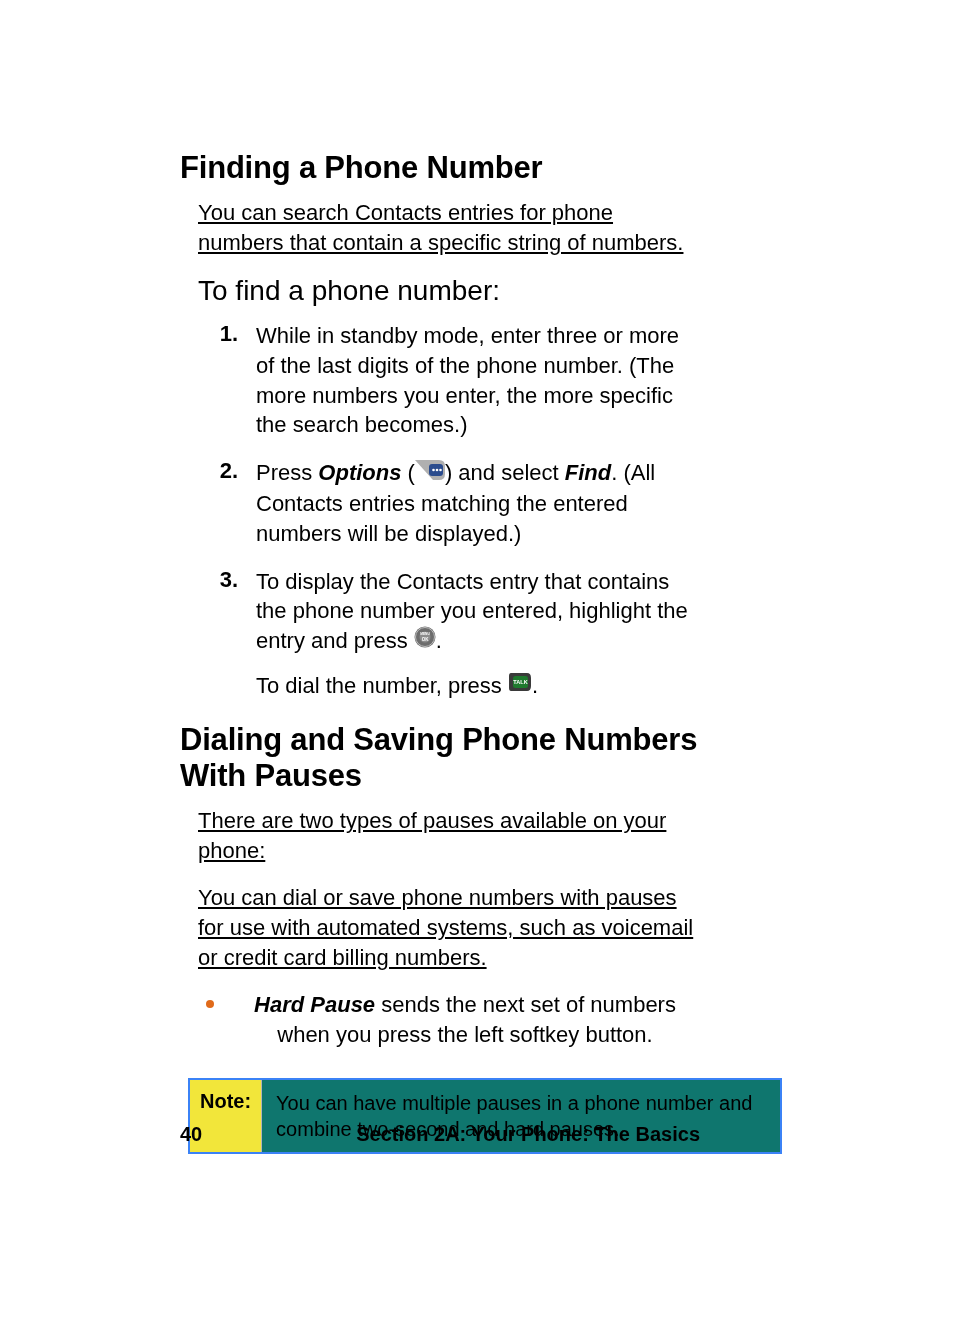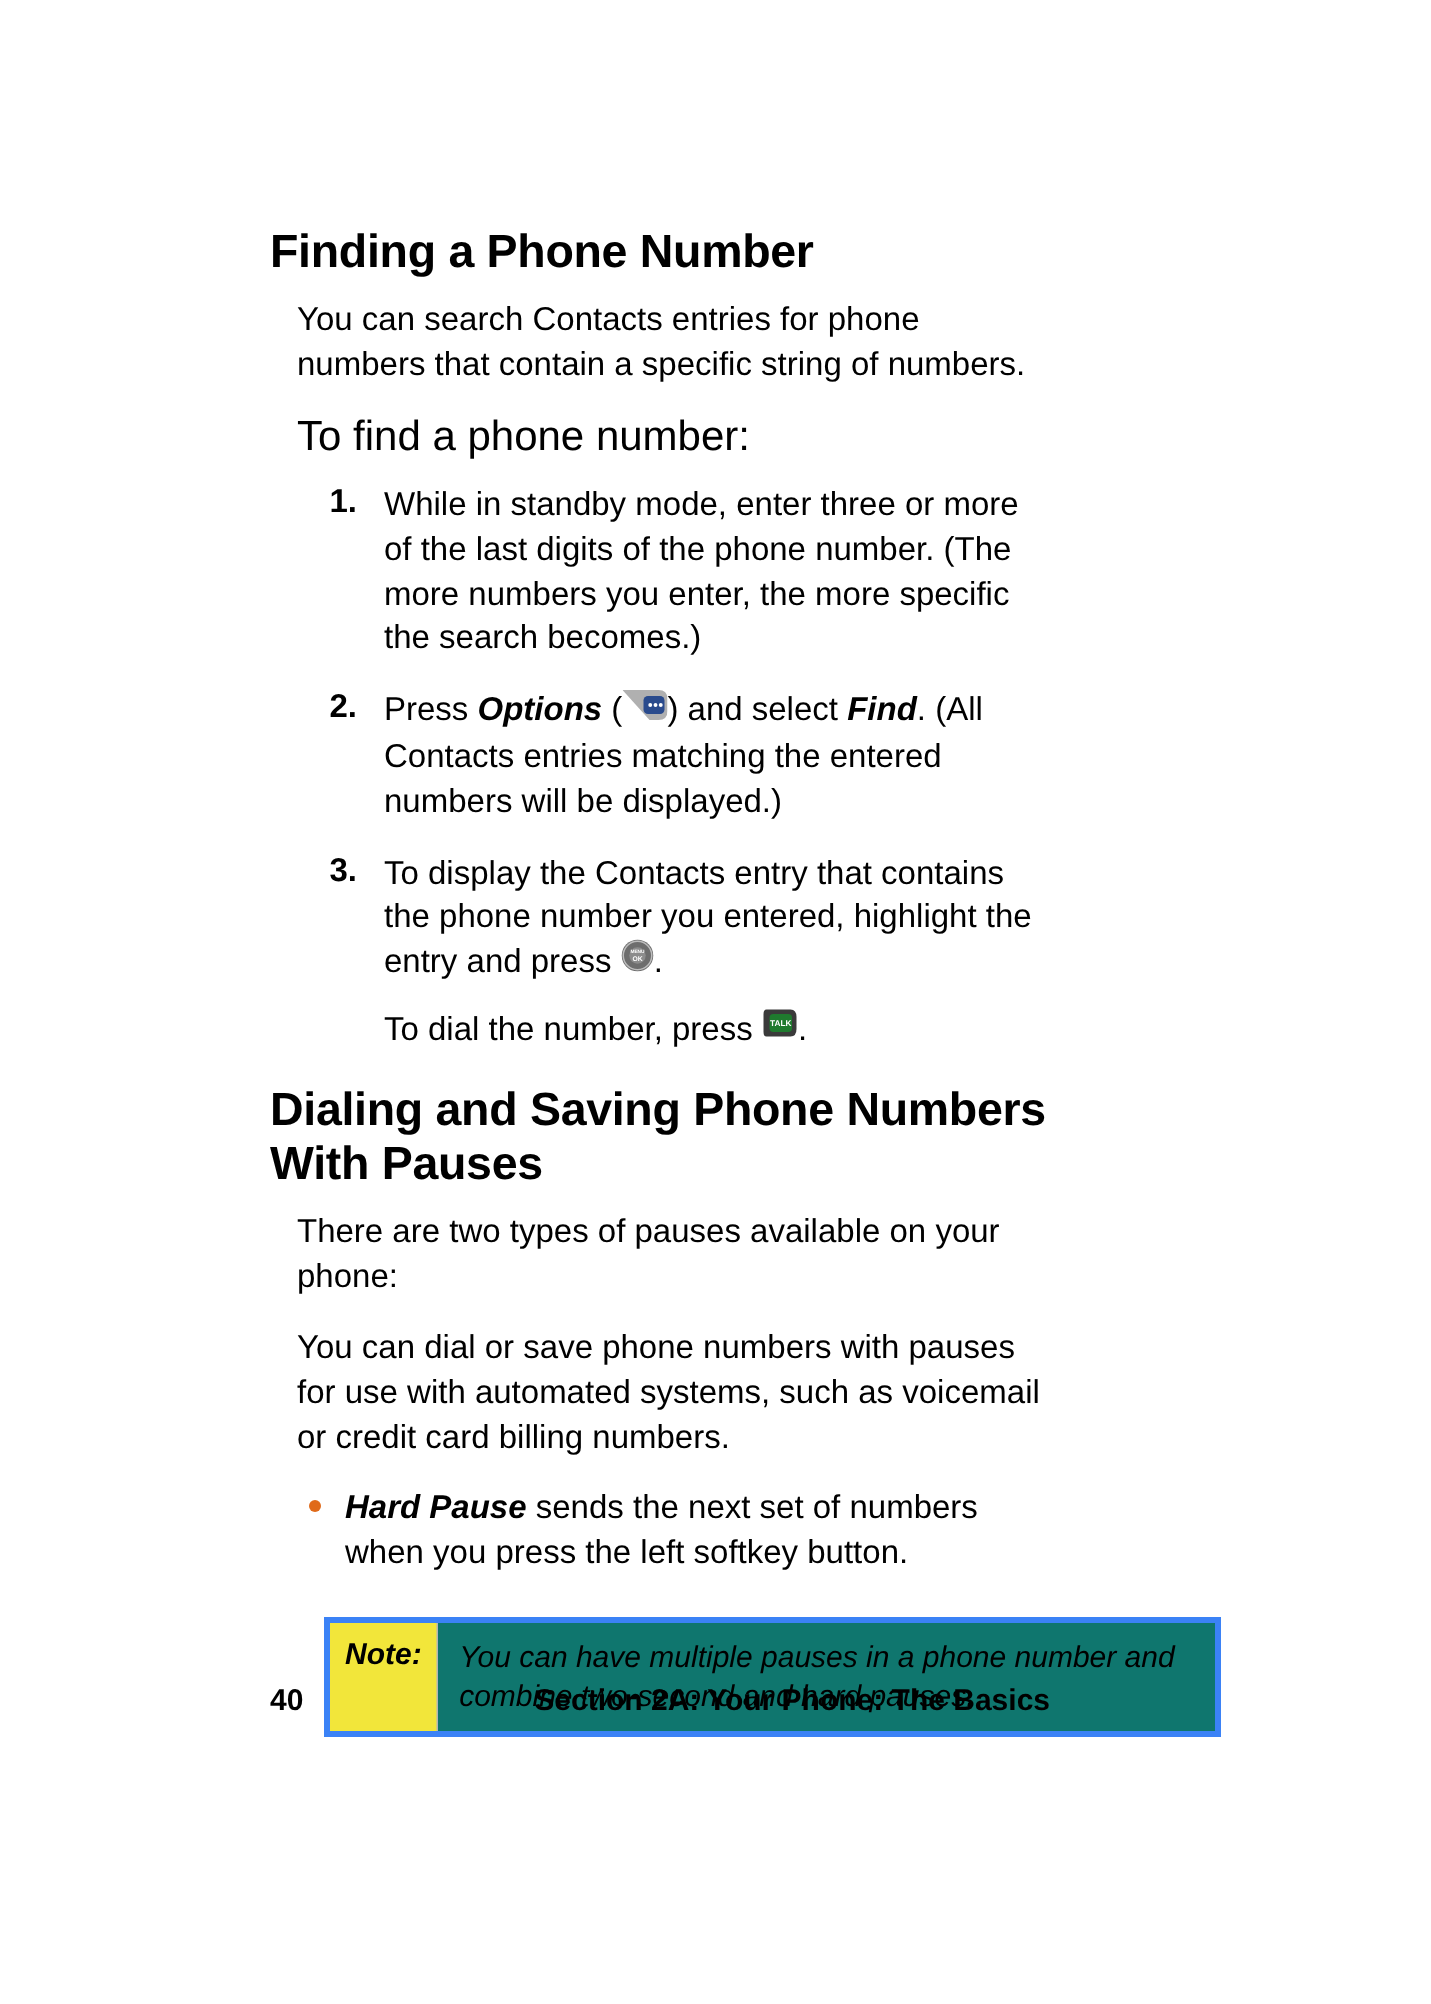--- a/index.html
+++ b/index.html
@@ -19,20 +19,21 @@
   .section-heading {
     font-size: 31px;
     font-weight: 700;
     margin: 0 0 12px 0;
     letter-spacing: -0.2px;
   }
   .body-para {
     font-size: 22px;
     line-height: 1.35;
     margin: 0 0 18px 18px;
+    text-decoration: underline;
   }
   .sub-heading {
     font-size: 28px;
     font-weight: 400;
     margin: 0 0 14px 18px;
   }
   ol.steps {
     list-style: none;
     margin: 0 0 20px 18px;
     padding: 0;
@@ -55,20 +56,21 @@
     flex: 1;
   }
   .step-body .sub {
     margin-top: 14px;
   }
   .bold { font-weight: 700; font-style: italic; }
   ul.bullets {
     list-style: none;
     margin: 0 0 28px 18px;
     padding: 0;
+    text-align: center;
   }
   ul.bullets > li {
     display: flex;
     align-items: flex-start;
     margin-bottom: 10px;
   }
   .bullet-dot {
     width: 8px;
     height: 8px;
     border-radius: 50%;
@@ -78,23 +80,22 @@
     flex-shrink: 0;
   }
   .bullet-body {
     font-size: 22px;
     line-height: 1.35;
     flex: 1;
   }
   .note-box {
     display: flex;
     width: 590px;
-    margin-left: 36px;
-    border: 4px solid #3b82f6;
-    font-style: italic;
+    margin-left: 8px;
+    border: 2px solid #3b82f6;
   }
   .note-label {
     background: #f2e63a;
     font-weight: 700;
     font-size: 20px;
     padding: 10px 10px;
     border-right: 1px solid #b5b5b5;
     display: flex;
     align-items: flex-start;
   }

